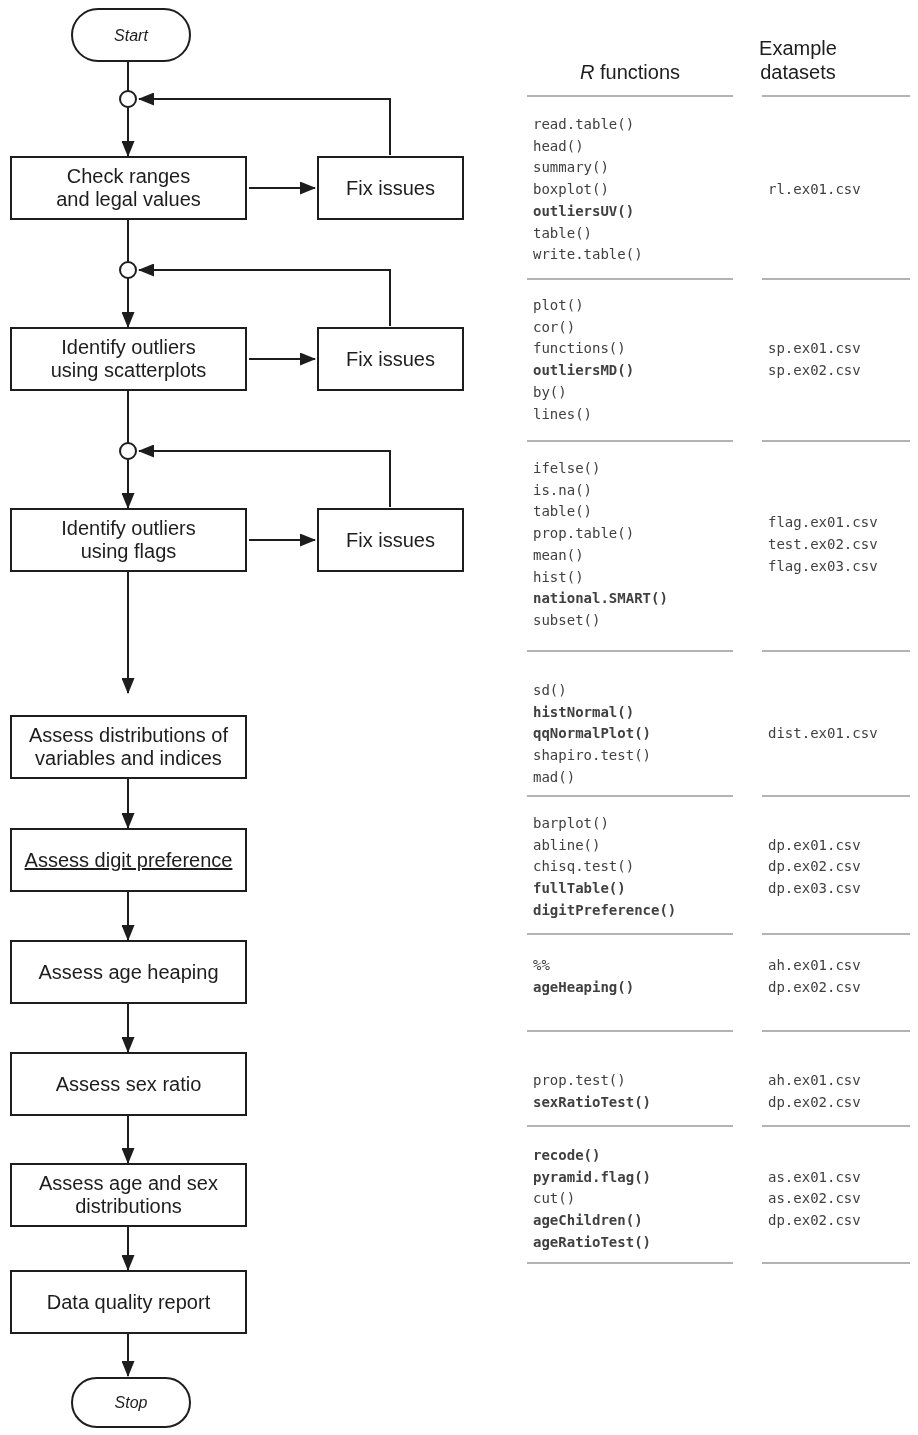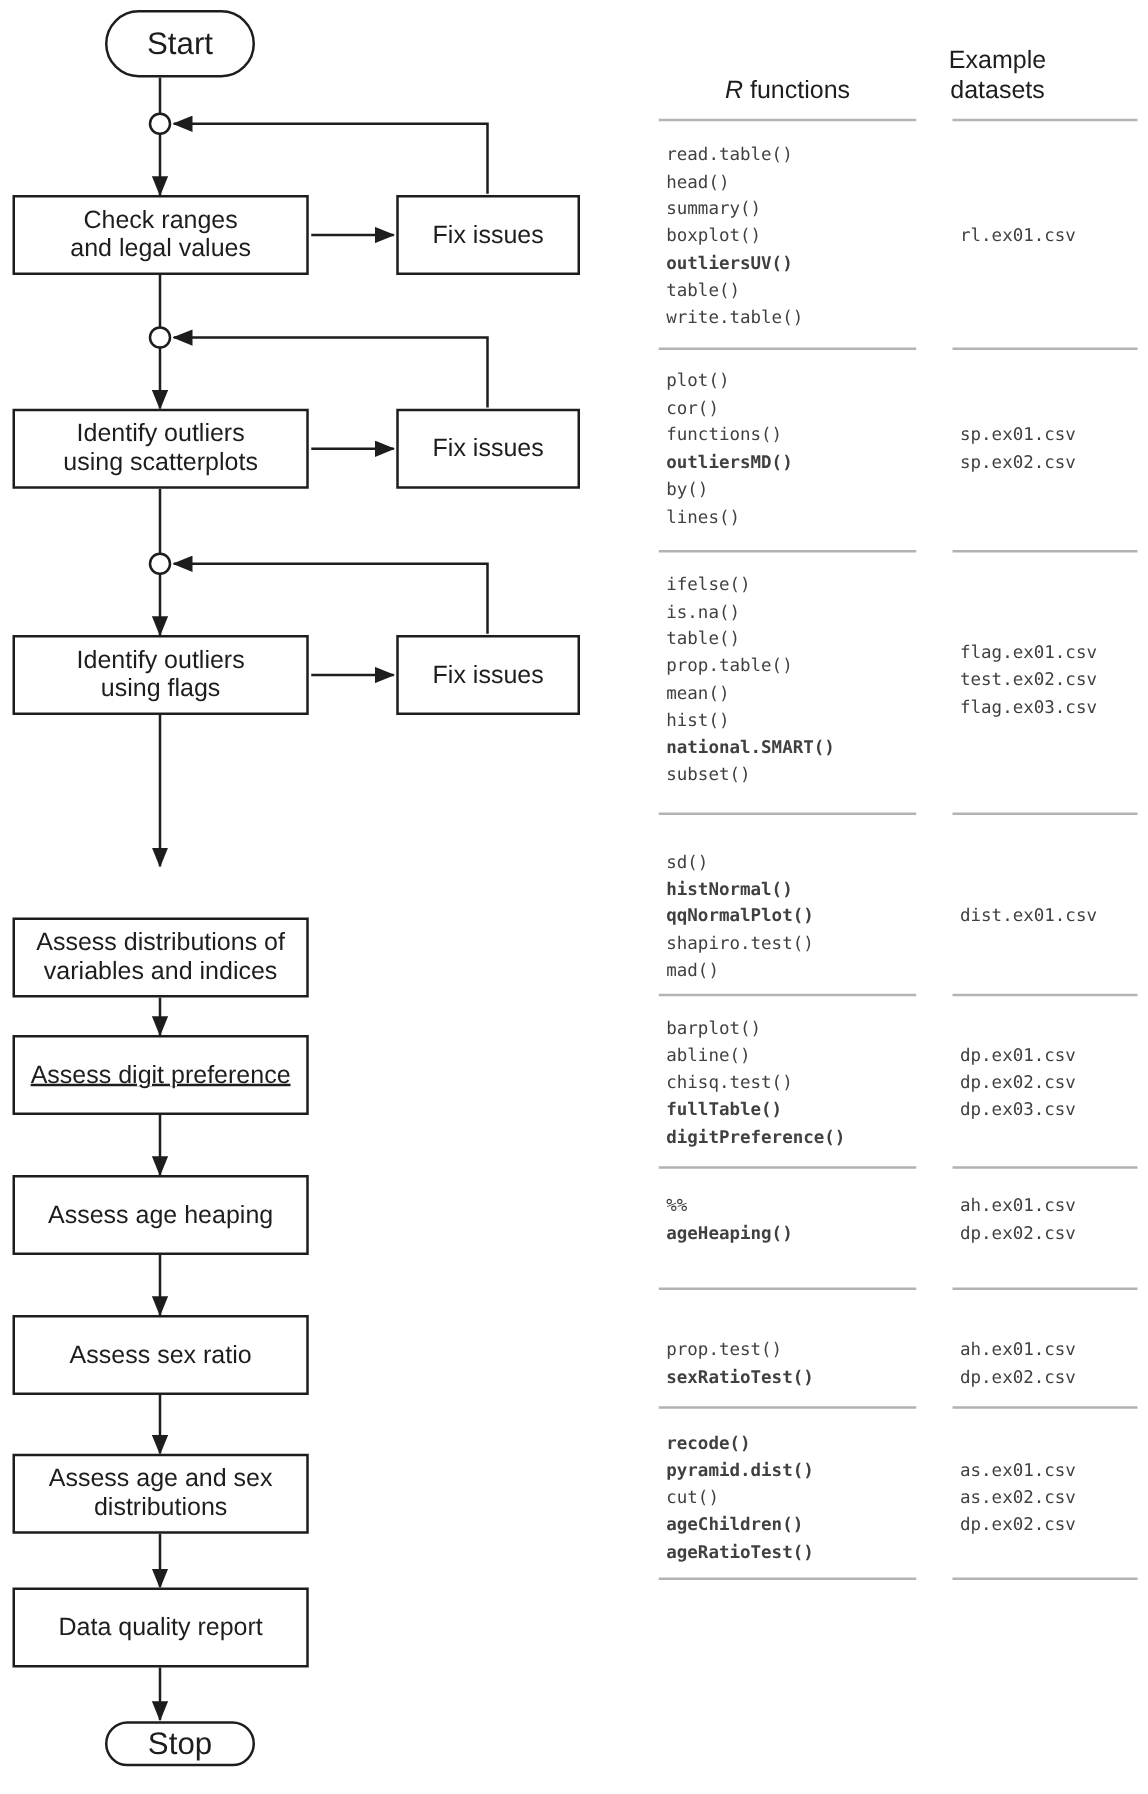--- a/index.html
+++ b/index.html
@@ -6,21 +6,21 @@
   .stage {
     position:relative; width:918px; height:1435px; background:#ffffff;
     font-family:"Liberation Sans", sans-serif; color:#1d1d1d; overflow:hidden;
   }
   #connectors { position:absolute; left:0; top:0; }
   .node {
     position:absolute; border:2px solid #1d1d1d; background:#ffffff;
     display:flex; align-items:center; justify-content:center;
     text-align:center; box-sizing:border-box;
   }
-  .terminator { left:84px; width:120px; height:54px; border-radius:27px; font-size:25px; }
+  .terminator { left:71px; width:120px; height:54px; border-radius:27px; font-size:16px;font-style:italic; }
   .proc  { left:10px;  width:237px; height:64px; font-size:20px; }
   .fix   { left:317px; width:147px; height:64px; font-size:20px; }
   .proc .label, .fix .label, .terminator .label { white-space:pre-line; line-height:23px; }
   .col-header { position:absolute; font-size:20px; line-height:24px; text-align:center; }
   .hdr-fn { left:527px; width:206px; top:60px; }
   .hdr-ds { left:724px; width:148px; top:36px; }
   .divider { position:absolute; height:2px; background:#b3b3b3; }
   .code-block, .ds-block {
     position:absolute; font-family:"DejaVu Sans Mono", monospace;
     font-size:14px; color:#404040;
@@ -63,38 +63,38 @@
         <path d="M128,1003 L128,1052" marker-end="url(#ah)"></path>
         <path d="M128,1115 L128,1163" marker-end="url(#ah)"></path>
         <path d="M128,1226 L128,1270" marker-end="url(#ah)"></path>
         <path d="M128,1333 L128,1376" marker-end="url(#ah)"></path>
       </g>
   </svg>
 
   <div class="node terminator" style="top:8px;">
     <span class="label">Start</span>
   </div>
-  <div class="node terminator" style="top:1377px; height:36px;align-items:center;">
+  <div class="node terminator" style="top:1377px; height:51px;align-items:center;">
     <span class="label">Stop</span>
   </div>
 
   <div id="proc-container">
       <div class="node proc" style="top: 156px;">
         <span class="label">Check ranges
 and legal values</span>
       </div>
       <div class="node proc" style="top: 327px;">
         <span class="label">Identify outliers
 using scatterplots</span>
       </div>
       <div class="node proc" style="top: 508px;">
         <span class="label">Identify outliers
 using flags</span>
       </div>
-      <div class="node proc" style="top: 734px;">
+      <div class="node proc" style="top: 715px;">
         <span class="label">Assess distributions of
 variables and indices</span>
       </div>
       <div class="node proc" style="top: 828px; text-decoration: underline;">
         <span class="label">Assess digit preference</span>
       </div>
       <div class="node proc" style="top: 940px;">
         <span class="label">Assess age heaping</span>
       </div>
       <div class="node proc" style="top: 1052px;">
@@ -218,21 +218,21 @@
       <div class="code-block" style="top: 1070px;">
         <div class="code-line">prop.test()</div>
         <div class="code-line b">sexRatioTest()</div>
       </div>
       <div class="ds-block" style="top: 1070px;">
         <div class="code-line">ah.ex01.csv</div>
         <div class="code-line">dp.ex02.csv</div>
       </div>
       <div class="code-block" style="top: 1145px;">
         <div class="code-line b">recode()</div>
-        <div class="code-line b">pyramid.dist()</div>
+        <div class="code-line b">pyramid.flag()</div>
         <div class="code-line">cut()</div>
         <div class="code-line b">ageChildren()</div>
         <div class="code-line b">ageRatioTest()</div>
       </div>
       <div class="ds-block" style="top: 1166.7px;">
         <div class="code-line">as.ex01.csv</div>
         <div class="code-line">as.ex02.csv</div>
         <div class="code-line">dp.ex02.csv</div>
       </div>
     </div>

